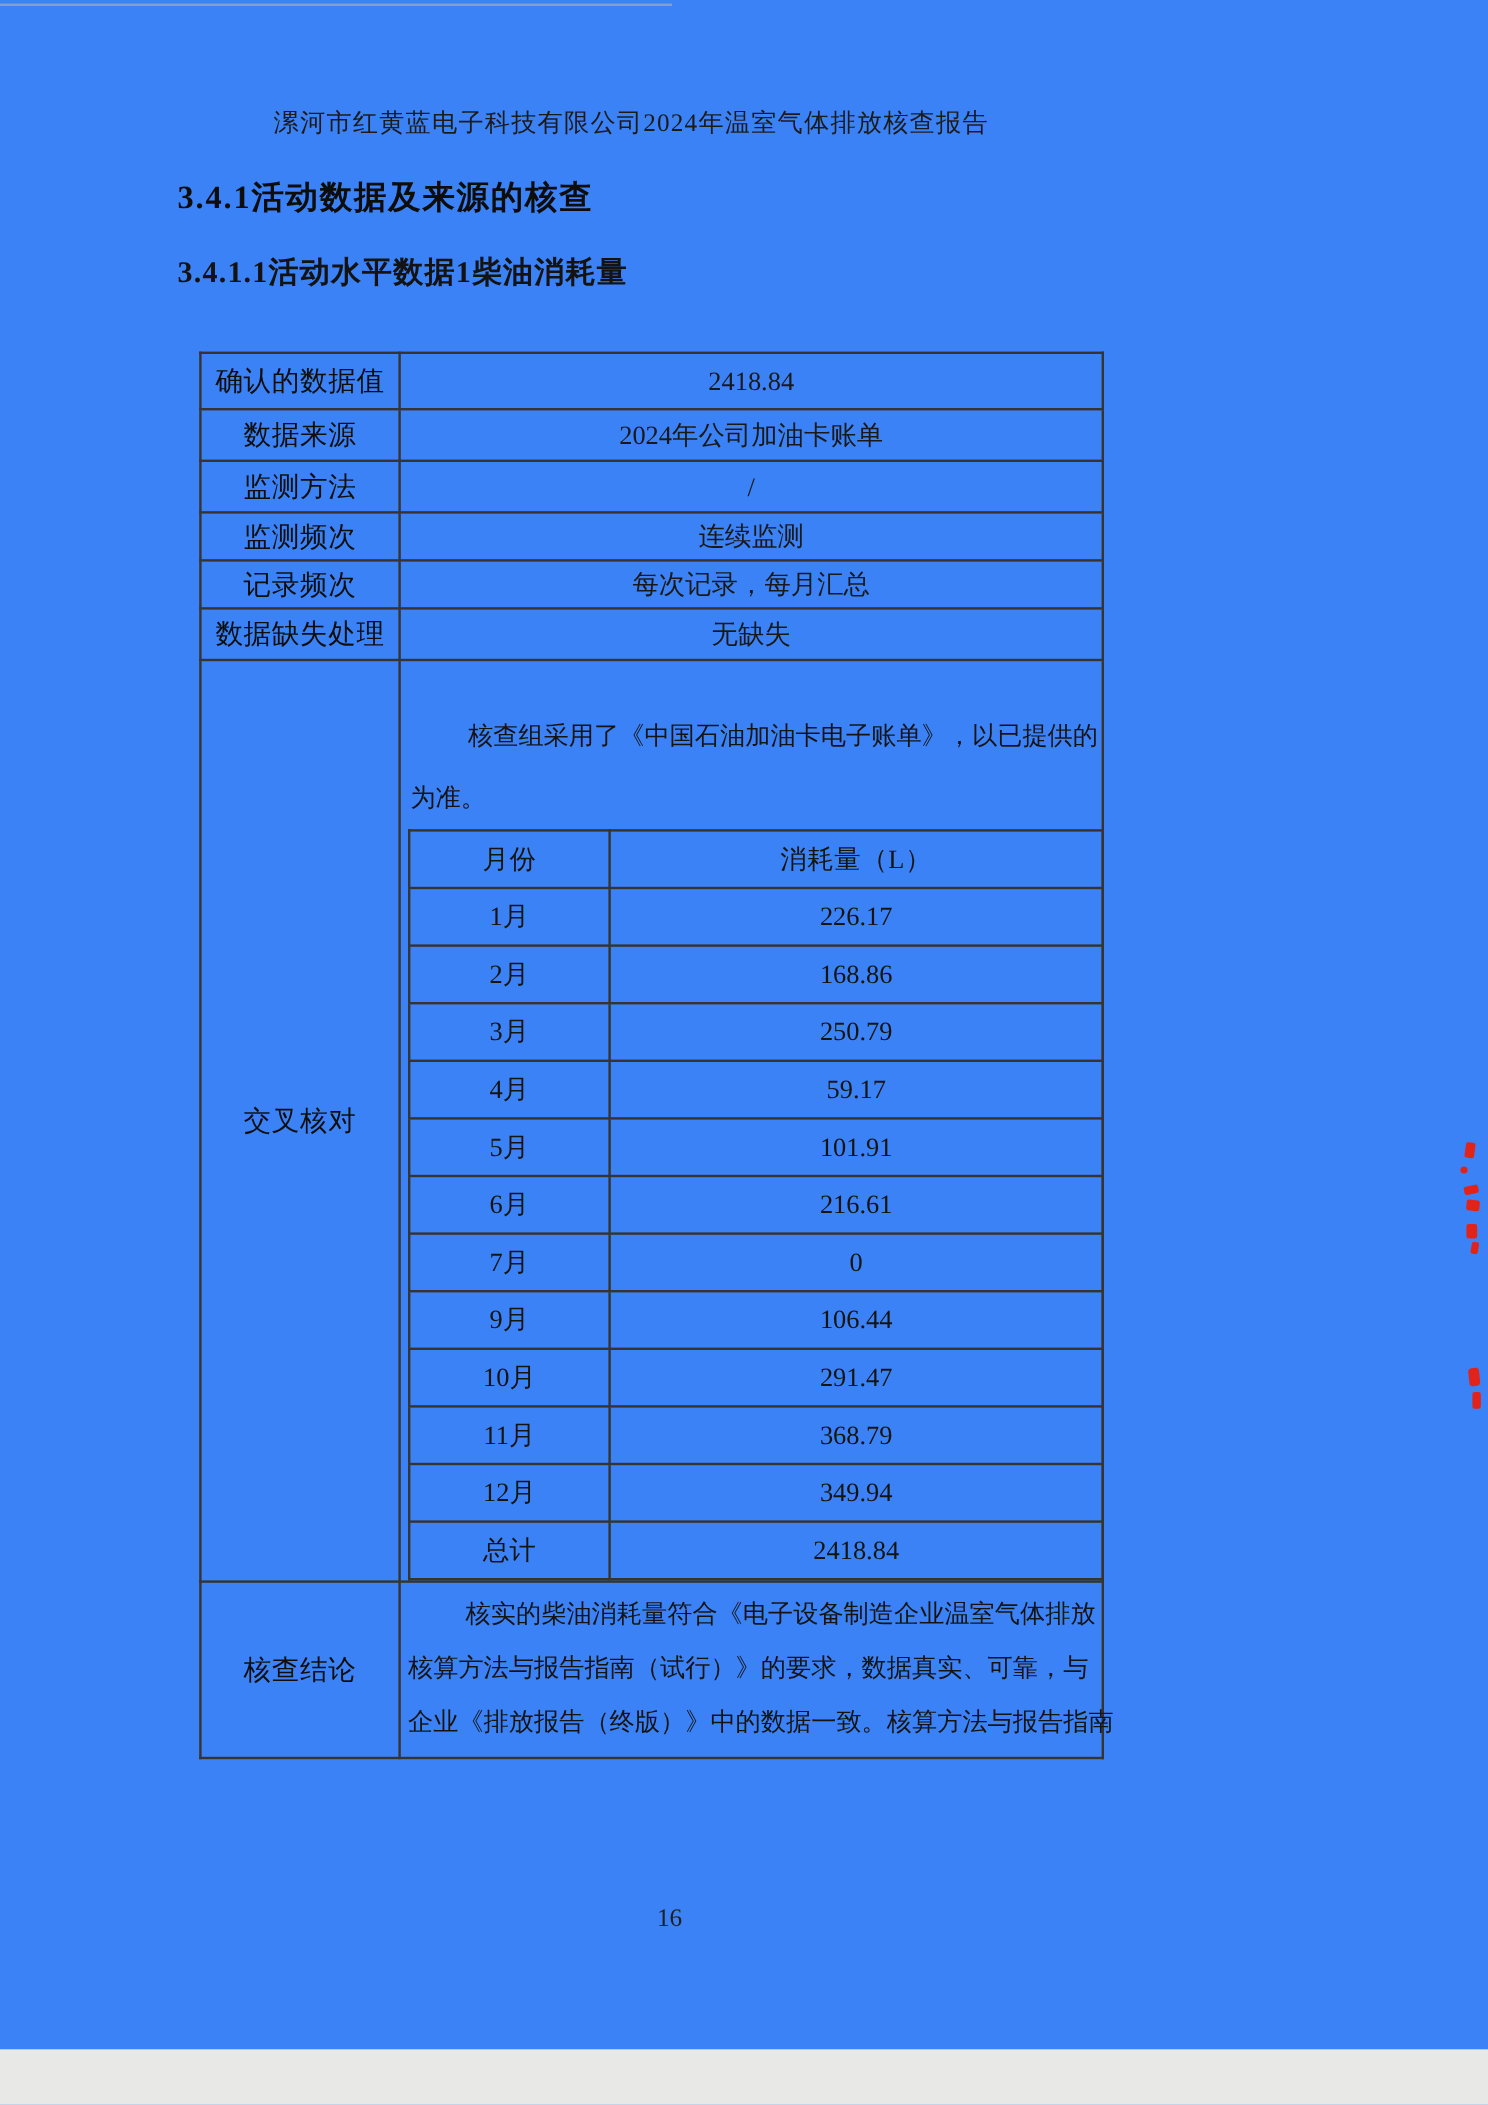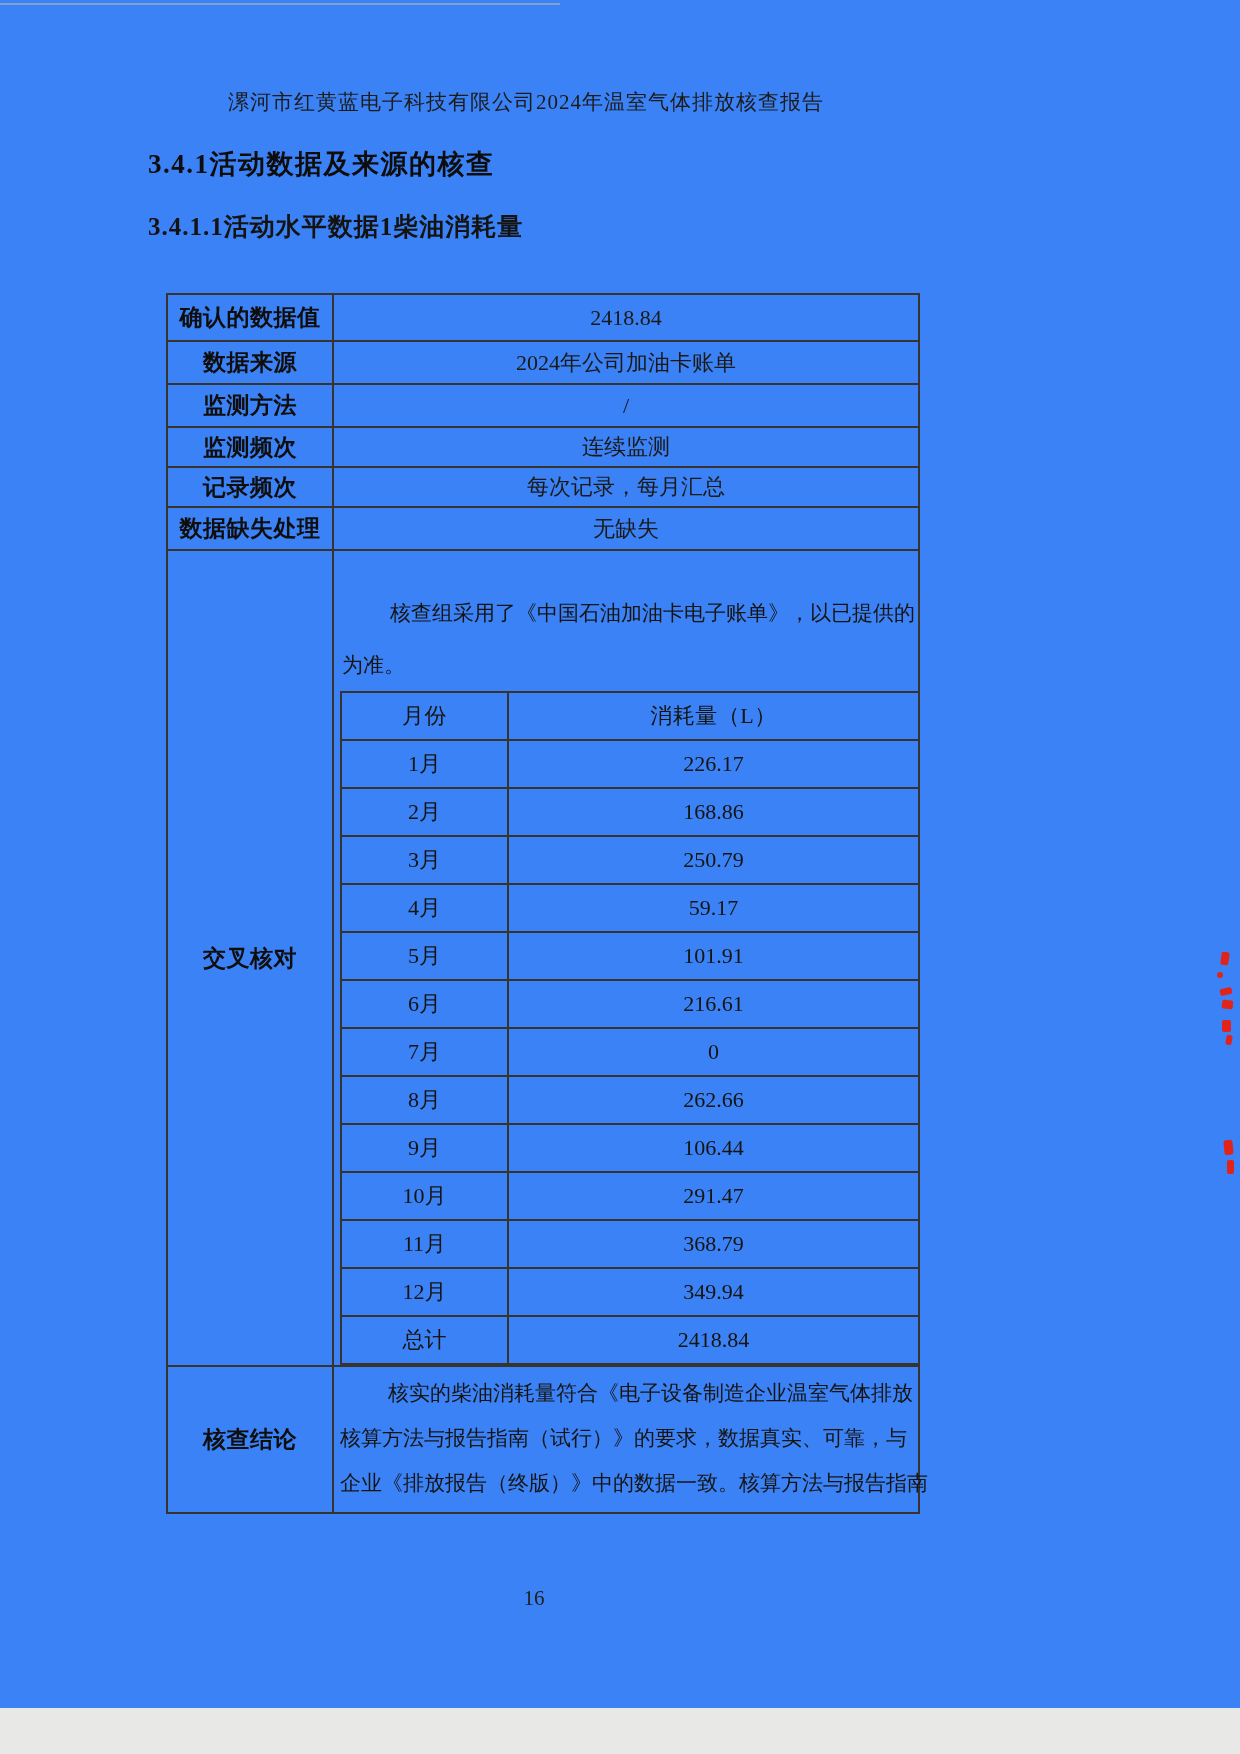--- a/index.html
+++ b/index.html
@@ -26,21 +26,21 @@
     position:absolute; top:210px; left:148px;
     font-size:25px; font-weight:600; letter-spacing:1px; color:#141311;
   }
 
   table.spec {
     position:absolute; left:166px; top:293px; width:752px;
     border-collapse:collapse; table-layout:fixed;
   }
   table.spec, table.spec th, table.spec td { border:2px solid #37342f; }
   table.spec th {
-    font-weight:bold; font-size:23px; text-align:center; vertical-align:middle;
+    font-weight:normal; font-size:23px; text-align:center; vertical-align:middle;
     letter-spacing:0.5px; padding:0; color:#0f0e0c;
   }
   td.val { text-align:center; font-size:22px; padding:0; color:#1a1917; }
 
   th.cross-th { vertical-align:top; padding-top:300px; }
   td.cross-cell { padding:0; vertical-align:top; }
   .intro { margin:36px 4px 0 8px; line-height:52px; font-size:21px; white-space:nowrap; }
   .intro-l1 { text-indent:48px; }
 
   table.monthly {
@@ -49,21 +49,21 @@
   }
   table.monthly th, table.monthly td { border:2px solid #37342f; height:46px;
     text-align:center; font-weight:normal; font-size:22px; padding:0; color:#15140f; }
 
   th.concl-th { vertical-align:middle; }
   td.concl-cell { padding:4px 6px 6px 6px; vertical-align:top; }
   .concl-line { font-size:21px; line-height:45px; white-space:nowrap; letter-spacing:0; }
   .concl-l1 { text-indent:48px; }
 
   .page-number {
-    position:absolute; top:1586px; left:158px; width:752px;
+    position:absolute; top:1586px; left:182px; width:752px;
     text-align:center; font-size:21px; color:#21201d;
   }
 
   
   .redmark { position:absolute; background:#e2231a; }
   .rm1 { left:1221px; top:952px;  width:8px;  height:13px; border-radius:2px; transform:rotate(8deg); }
   .rm2 { left:1217px; top:972px;  width:6px;  height:6px;  border-radius:50%; }
   .rm3 { left:1220px; top:988px;  width:12px; height:7px;  border-radius:2px; transform:rotate(-12deg); }
   .rm4 { left:1222px; top:1000px; width:11px; height:9px;  border-radius:2px; transform:rotate(6deg); }
   .rm5 { left:1222px; top:1020px; width:9px;  height:12px; border-radius:2px; }
@@ -154,24 +154,20 @@
           </tr>
           <tr>
             <td>6月</td>
             <td>216.61</td>
           </tr>
           <tr>
             <td>7月</td>
             <td>0</td>
           </tr>
           <tr>
-            <td>8月</td>
-            <td>262.66</td>
-          </tr>
-          <tr>
             <td>9月</td>
             <td>106.44</td>
           </tr>
           <tr>
             <td>10月</td>
             <td>291.47</td>
           </tr>
           <tr>
             <td>11月</td>
             <td>368.79</td>

